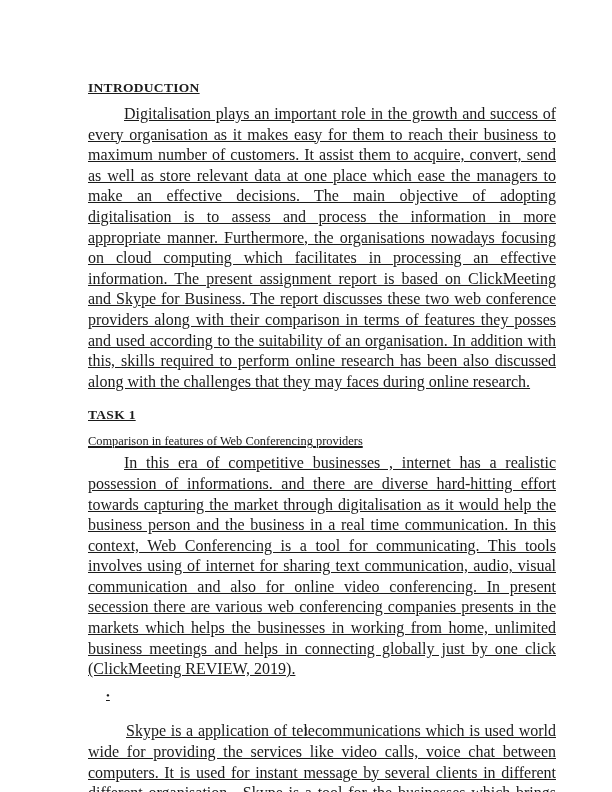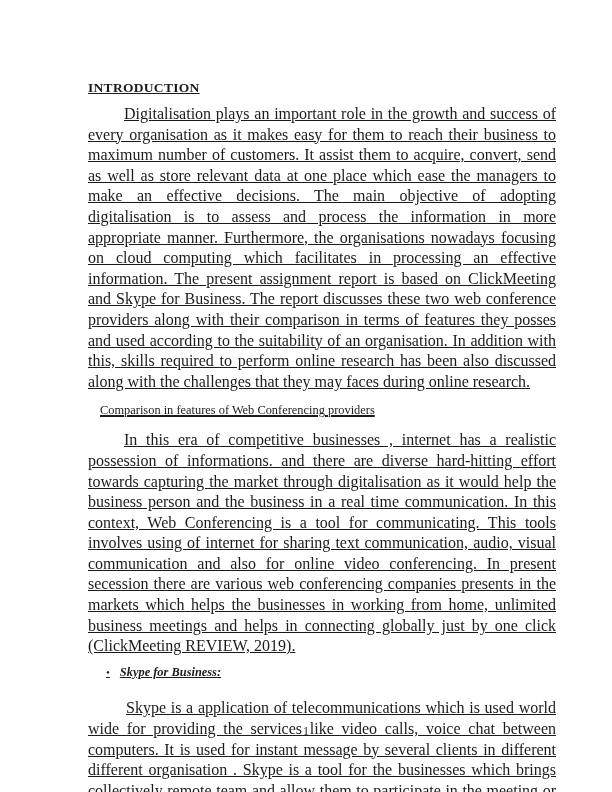--- a/index.html
+++ b/index.html
@@ -35,24 +35,24 @@
     line-height: 20.6px;
     text-align: justify;
     margin: 8px 0 0 0;
   }
   .indent { text-indent: 36px; }
   .subheading {
     font-size: 12.4px;
     font-weight: normal;
     text-decoration: underline;
     text-underline-offset: 2px;
-    margin: 11px 0 0 12px;
+    margin: 11px 0 0 0;
     line-height: 15px;
   }
-  .after-sub { margin-top: 12px; }
+  .after-sub { margin-top: 4px; }
   .bullet-row {
     display: flex;
     align-items: baseline;
     margin-top: 5px;
     padding-left: 18px;
     font-size: 12.4px;
     line-height: 20.6px;
   }
   .bullet-glyph {
     flex: 0 0 auto;
@@ -80,28 +80,28 @@
 </head>
 <body>
 
 <div class="page">
   <div class="content">
 
     <h1 class="heading">INTRODUCTION</h1>
 
     <p class="body-par indent">Digitalisation plays an important role in the growth and success of every organisation as it makes easy for them to reach their business to maximum number of customers. It assist them to acquire, convert, send as well as store relevant data at one place which ease the managers to make an effective decisions. The main objective of adopting digitalisation is to assess and process the information in more appropriate manner. Furthermore, the organisations nowadays focusing on cloud computing which facilitates in processing an effective information. The present assignment report is based on ClickMeeting and Skype for Business. The report discusses these two web conference providers along with their comparison in terms of features they posses and used according to the suitability of an organisation. In addition with this, skills required to perform online research has been also discussed along with the challenges that they may faces during online research.</p>
 
+    <h1 class="heading task">TASK 1</h1>
 
     <h2 class="subheading">Comparison in features of Web Conferencing providers</h2>
 
     <p class="body-par indent after-sub">In this era of competitive businesses , internet has a realistic possession of informations. and there are diverse hard-hitting effort towards capturing the market through digitalisation as it would help the business person and the business in a real time communication. In this context, Web Conferencing is a tool for communicating. This tools involves using of internet for sharing text communication, audio, visual communication and also for online video conferencing. In present secession there are various web conferencing companies presents in the markets which helps the businesses in working from home, unlimited business meetings and helps in connecting globally just by one click (ClickMeeting REVIEW, 2019).</p>
 
     <div class="bullet-row">
       <span class="bullet-glyph">•</span>
-      <span class="bullet-label">Skype for Business:</span>
     </div>
 
     <p class="body-par skype-par">Skype is a application of telecommunications which is used world wide for providing the services like video calls, voice chat between computers. It is used for instant message by several clients in different different organisation . Skype is a tool for the businesses which brings collectively remote team and allow them to participate in the meeting or conferences from anywhere. Its provides with the level of security to the organisation which is highly demanded in today's era.</p>
 
   </div>
 
   <div class="footer">1</div>
 </div>
 
 </body></html>

